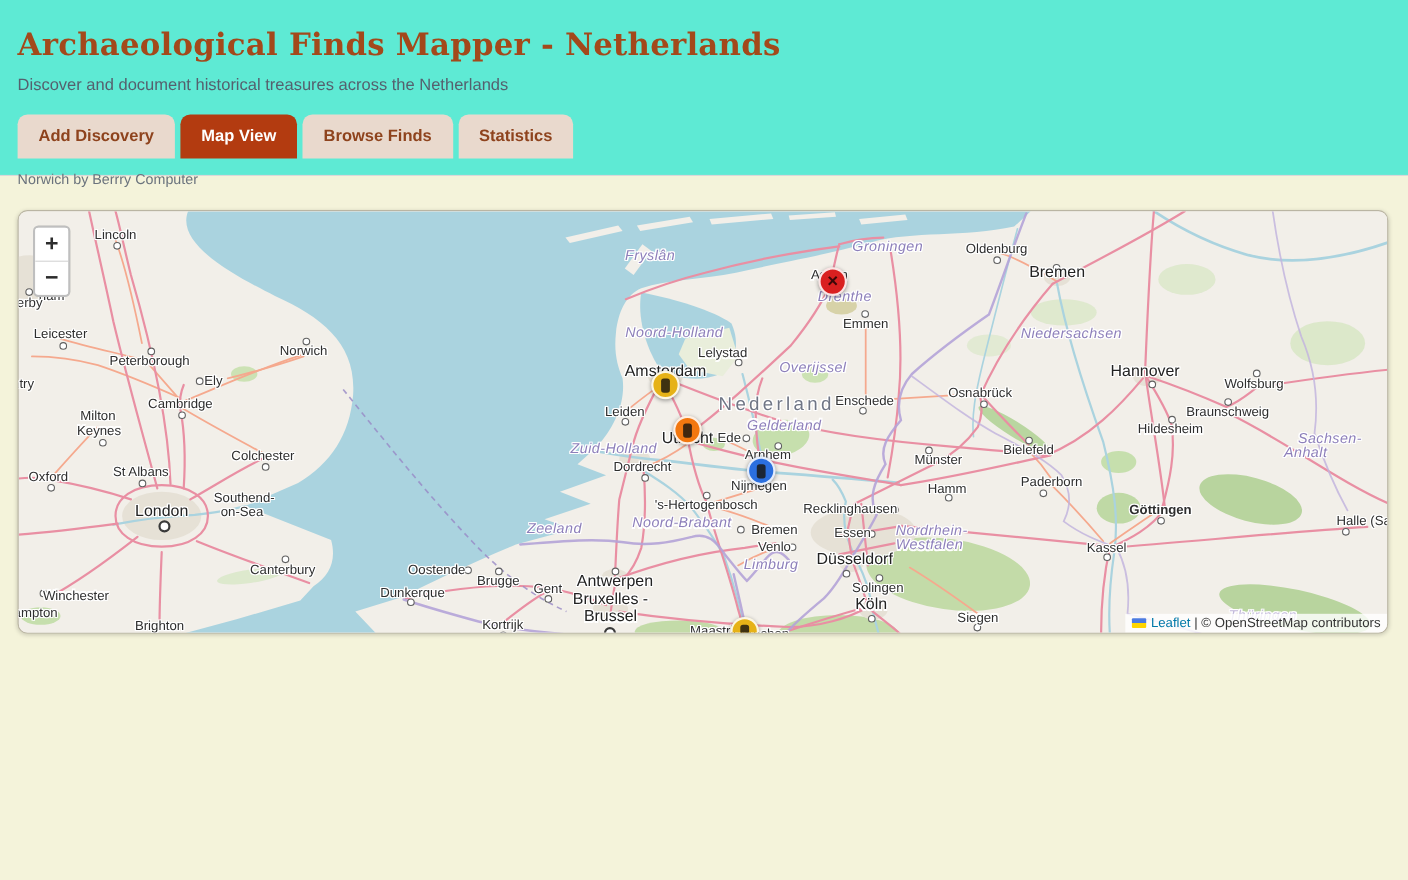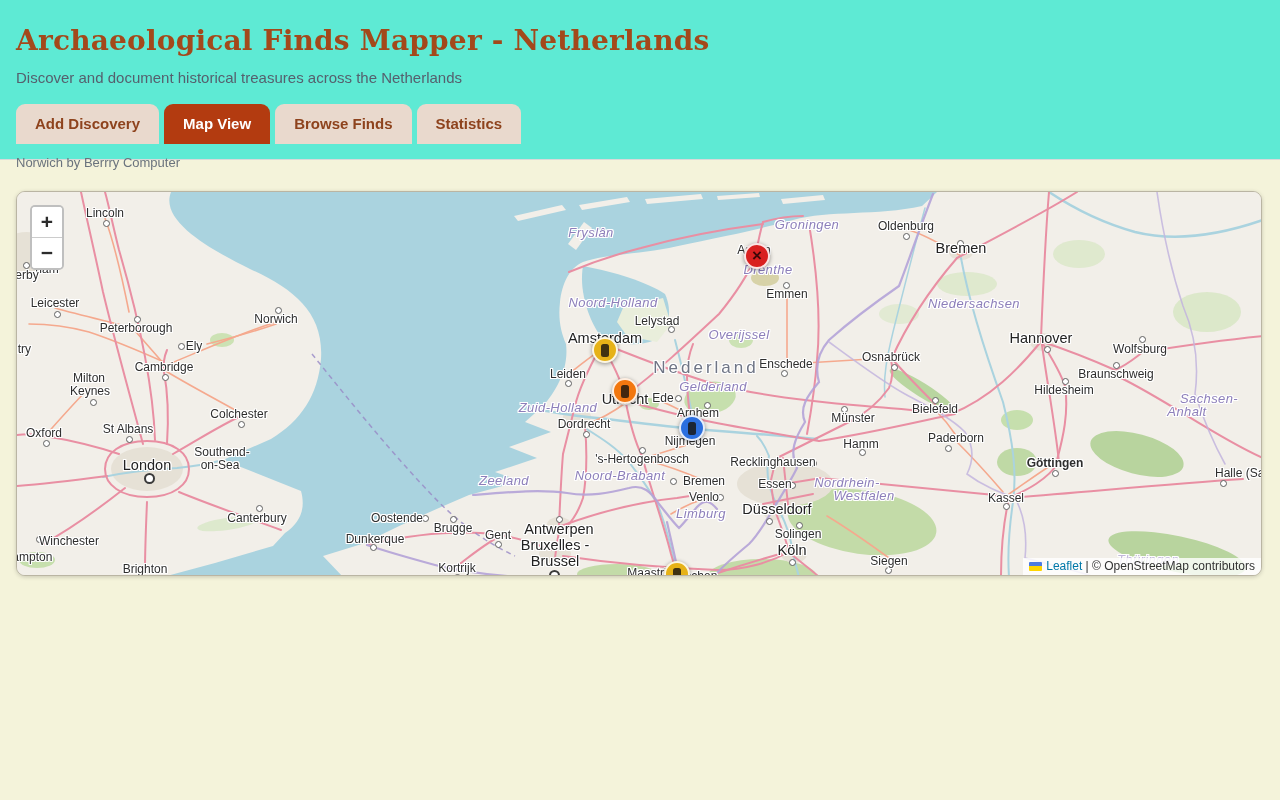--- a/index.html
+++ b/index.html
@@ -381,21 +381,21 @@
       <i class="city-dot" style="left: 775px; top: 370px;"></i>
       <span class="map-label lbl-city" style="left: 872px; top: 369px;">Siegen</span>
       <i class="city-dot" style="left: 871px; top: 378px;"></i>
       <span class="map-label lbl-city" style="left: 1038px; top: 271px; font-weight: bold;">Göttingen</span>
       <i class="city-dot" style="left: 1038px; top: 281px;"></i>
       <span class="map-label lbl-city" style="left: 989px; top: 306px;">Kassel</span>
       <i class="city-dot" style="left: 989px; top: 314px;"></i>
       <span class="map-label lbl-city" style="left: 1226px; top: 281px;">Halle (Saa</span>
       <i class="city-dot" style="left: 1206px; top: 291px;"></i>
       <span class="map-label lbl-region" style="left: 830px; top: 290px;">Nordrhein-</span>
-      <span class="map-label lbl-region" style="left: 828px; top: 303px; margin-left: 19px;">Westfalen</span>
+      <span class="map-label lbl-region" style="left: 828px; top: 303px;">Westfalen</span>
       <span class="map-label lbl-region" style="left: 1192px; top: 206px;">Sachsen-</span>
       <span class="map-label lbl-region" style="left: 1170px; top: 219px;">Anhalt</span>
       <span class="map-label lbl-region lbl-faint" style="left: 1131px; top: 367px;">Thüringen</span>
     </div>
   <div class="layer" id="markers-layer" style="pointer-events:auto;">
       <div class="find-marker" style="left: 588px; top: 158px; background: rgb(230, 178, 23);">
         <span class="glyph-box"></span>
       </div>
       <div class="find-marker" style="left: 608px; top: 199px; background: rgb(242, 119, 15);">
         <span class="glyph-box"></span>

